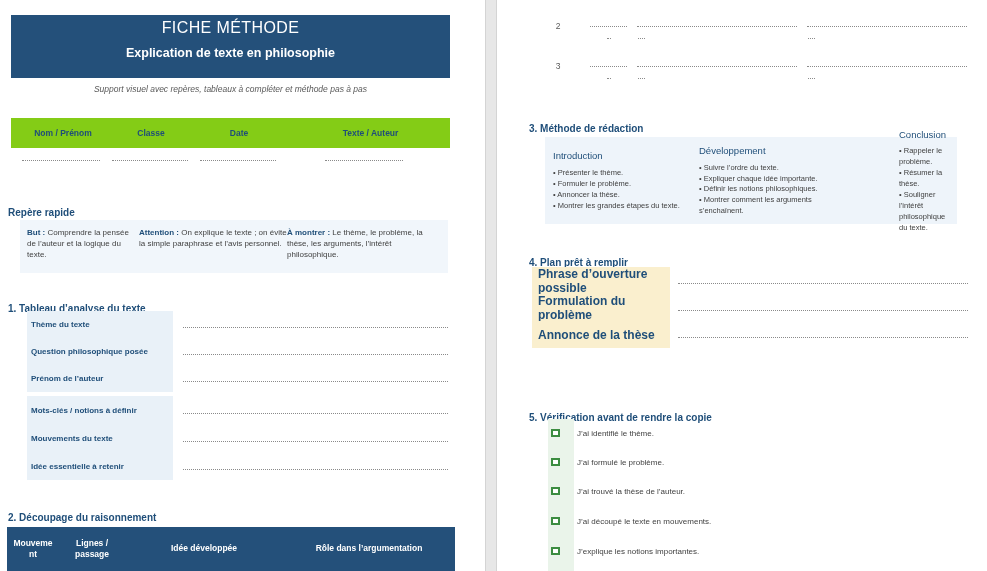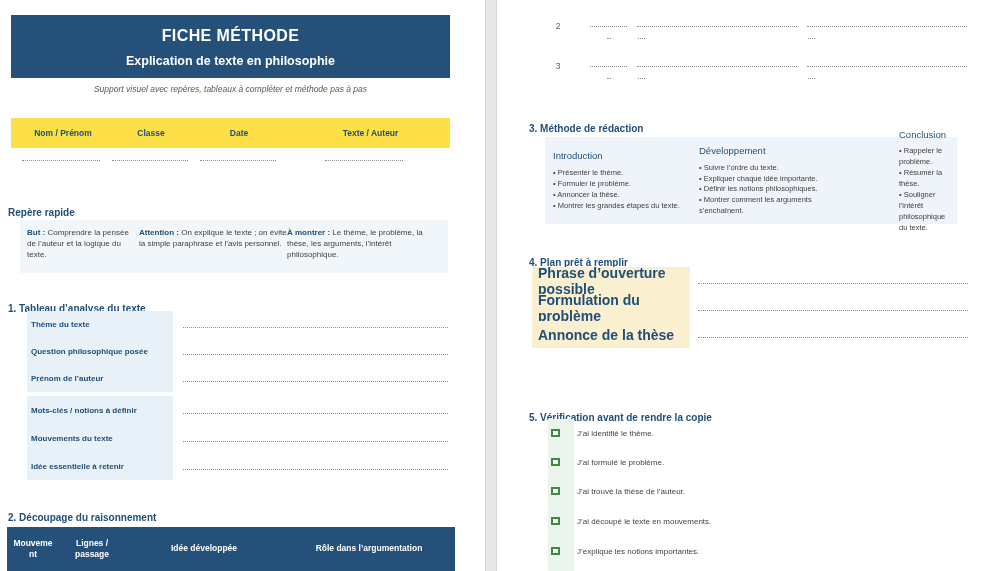--- a/index.html
+++ b/index.html
@@ -7,26 +7,26 @@
   .canvas{position:relative;width:987px;height:571px;background:#fff;overflow:hidden;
           font-family:"Liberation Sans",sans-serif;-webkit-font-smoothing:antialiased;}
   .gutter{position:absolute;left:485px;top:0;width:12px;height:571px;background:#E7E7E7;
           border-left:1px solid #d4d4d4;border-right:1px solid #d4d4d4;}
 
   .sec{position:absolute;font-size:10px;font-weight:bold;color:#1F4E79;white-space:nowrap;}
 
   
   .banner{position:absolute;left:11px;top:15px;width:439px;height:63px;background:#24507A;
           color:#fff;text-align:center;}
-  .banner-title{font-size:16px;font-weight:bold;letter-spacing:.4px;margin-top:12px;}
+  .banner-title{font-size:16px;font-weight:normal;letter-spacing:.4px;margin-top:4px;}
   .banner-sub{font-size:12.5px;font-weight:bold;margin-top:9px;}
   .tagline{position:absolute;left:11px;top:84px;width:439px;text-align:center;
            font-style:italic;font-size:8.5px;color:#595959;}
 
-  .info-header{position:absolute;left:11px;top:118px;width:439px;height:30px;background:#fde047;
+  .info-header{position:absolute;left:11px;top:118px;width:439px;height:30px;background:#84cc16;
                display:flex;align-items:center;color:#1F4E79;font-weight:bold;font-size:8.5px;}
   .info-header>div{text-align:center;}
   .ih1{width:104px;} .ih2{width:72px;} .ih3{width:104px;} .ih4{flex:1;}
 
   .dot{position:absolute;height:0;border-top:1px dotted #8a8a8a;}
 
   .repere-box{position:absolute;left:20px;top:220px;width:428px;height:53px;background:#F1F6FB;
               display:flex;padding:7px 6px 0 7px;font-size:8px;color:#3F3F3F;line-height:1.4;}
   .rcol1{width:112px;} .rcol2{width:148px;} .rcol3{flex:1;}
   .lead{font-weight:bold;color:#1F4E79;}
@@ -51,22 +51,22 @@
 
   .mbox{position:absolute;left:545px;top:137px;width:412px;height:87px;background:#EEF4FA;
         display:flex;align-items:center;gap:10px;padding:0 8px;font-size:7.5px;color:#3F3F3F;}
   .mcol{line-height:1.45;}
   .mtitle{font-size:9.5px;font-weight:normal;color:#1F4E79;margin-bottom:5px;}
   .mc1{width:136px;} .mc2{width:158px;} .mc3{flex:1;margin-left:32px;}
 
   .ptable{position:absolute;left:532px;top:267px;width:436px;}
   .prow{display:flex;align-items:center;height:27px;}
   .prow.tall{height:30px;}
-  .plbl{width:158px;align-self:stretch;background:#FAEFCE;display:flex;align-items:center;
-        padding-left:6px;font-size:14px;font-weight:bold;color:#1F4E79;}
+  .plbl{width:138px;align-self:stretch;background:#FAEFCE;display:flex;align-items:center;
+        padding-left:6px;font-size:12px;font-weight:bold;color:#1F4E79;}
   .pfill{flex:1;margin-left:8px;height:0;border-top:1px dotted #8a8a8a;position:relative;top:3px;}
 
   .vstrip{position:absolute;left:548px;top:419px;width:26px;height:152px;background:#EAF4EA;}
   .vrow{position:absolute;left:551px;display:flex;align-items:center;gap:17px;height:12px;}
   .cbx{width:9px;height:8px;border:2px solid #3C8D41;background:#fff;flex:0 0 auto;}
   .vtxt{font-size:8px;color:#3F3F3F;white-space:nowrap;}
 </style>
 </head>
 <body>
 

